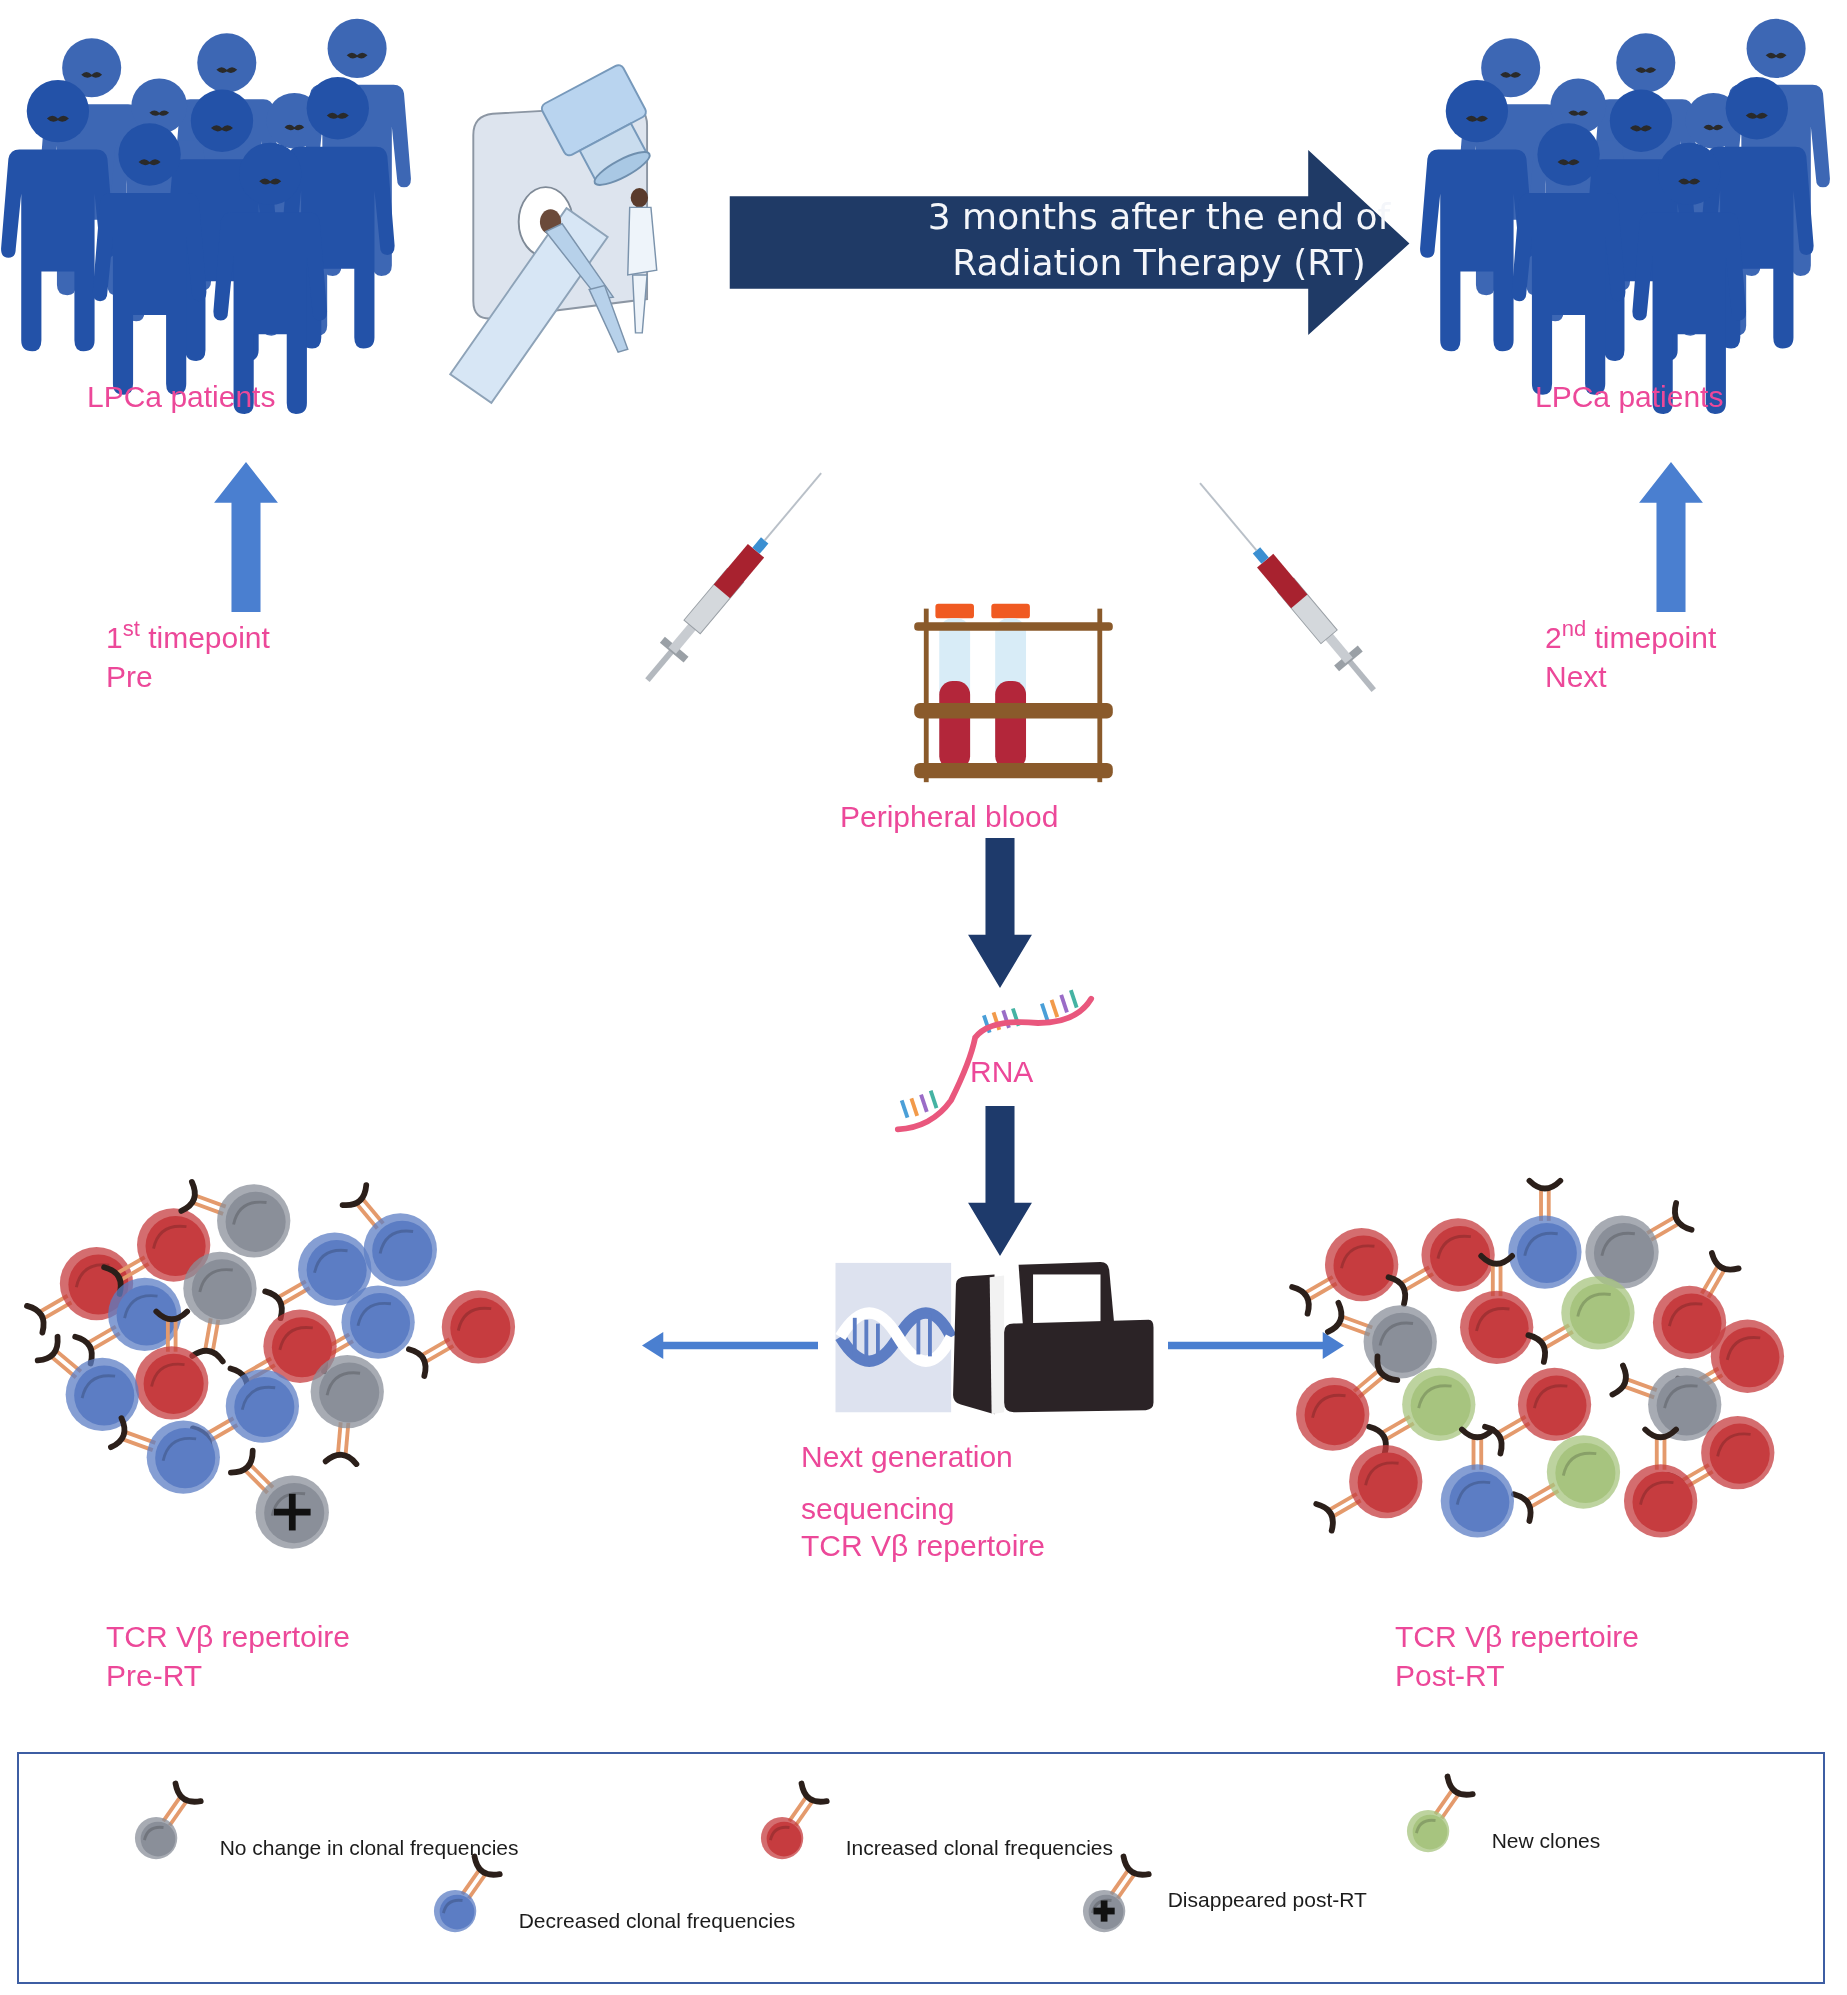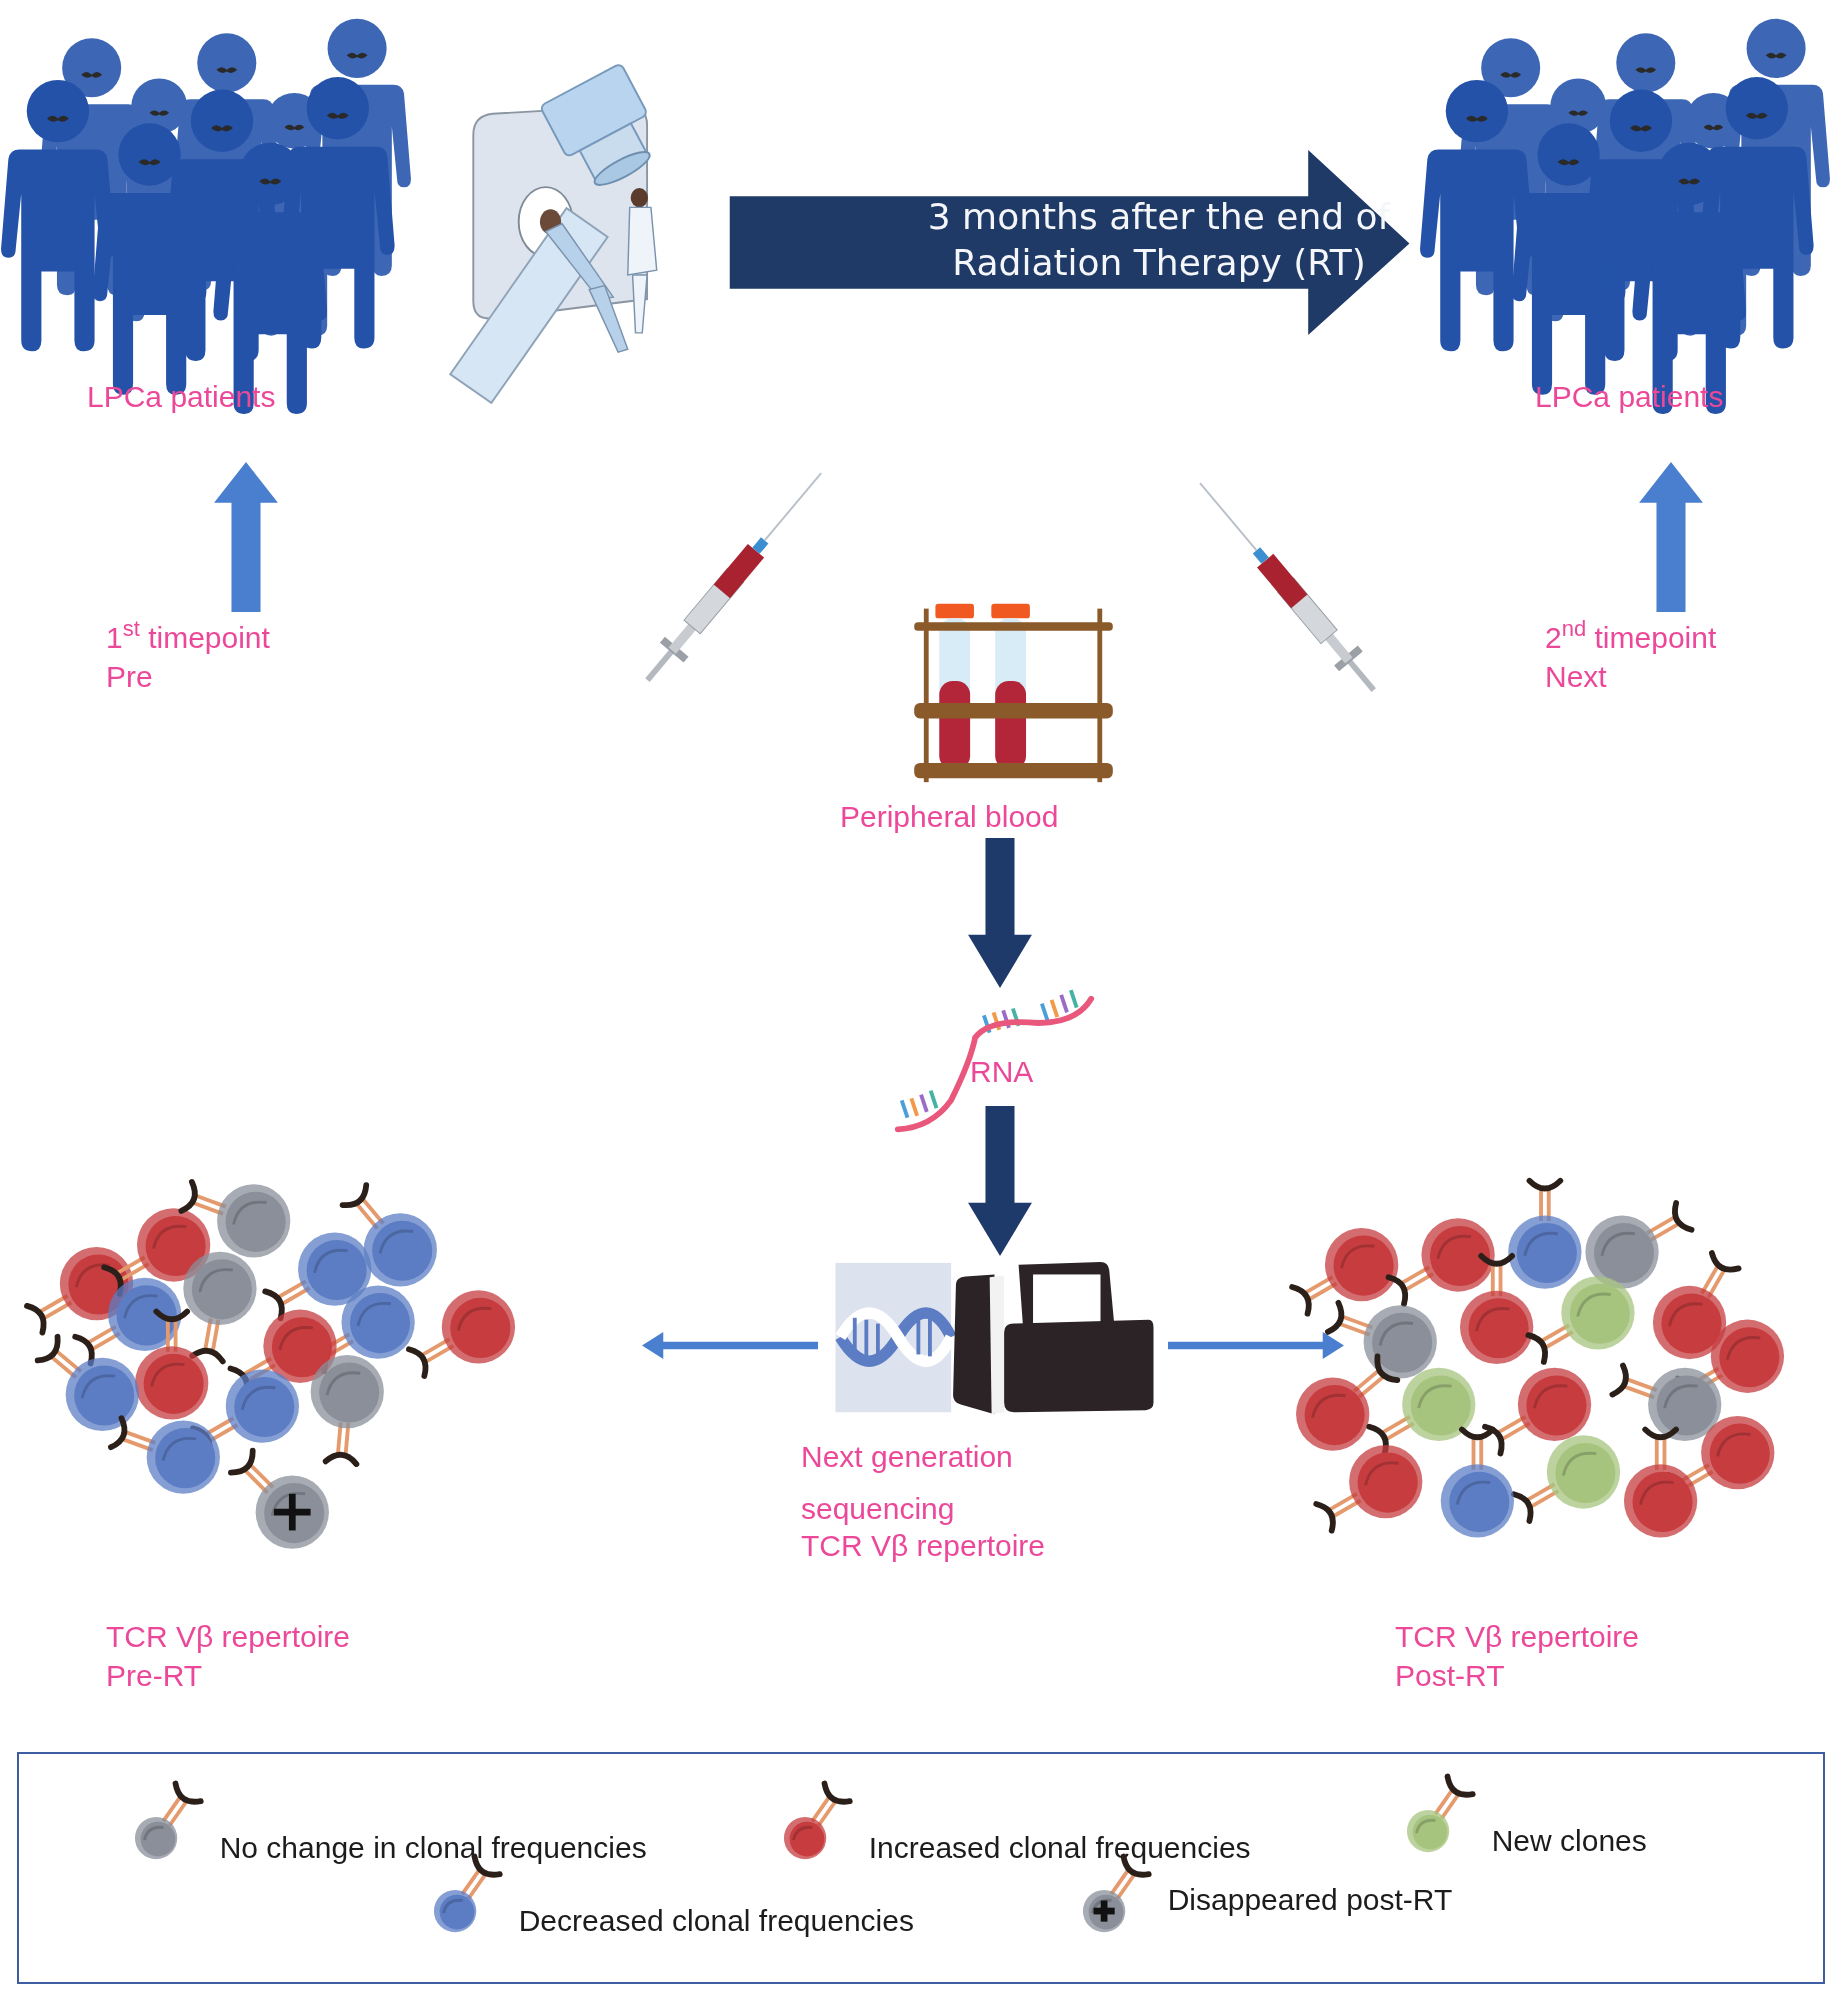--- a/index.html
+++ b/index.html
@@ -3,21 +3,21 @@
 <meta charset="utf-8">
 <style>
   html, body { margin: 0; padding: 0; background: #ffffff; }
   body { width: 1847px; height: 1996px; position: relative; overflow: hidden; font-family: "Liberation Sans", "DejaVu Sans", sans-serif; color: #1a1a1a; }
   .label { position: absolute; font-size: 30px; line-height: 39px; color: #ec4899; white-space: nowrap; }
   .label sup { font-size: 22px; vertical-align: 11.6px; line-height: 0; }
   svg { position: absolute; overflow: visible; }
   .big-arrow-text { position: absolute; left: 734px; width: 850px; text-align: center; color: #f4f6fa; font-family: "DejaVu Sans", sans-serif; font-size: 36px; line-height: 46px; }
   .legend-box { position: absolute; left: 17.4px; top: 1752px; width: 1808px; height: 232px; border: 2.9px solid #3e5ea3; box-sizing: border-box; background: #ffffff; }
   .legend-item { position: absolute; display: flex; align-items: flex-end; }
-  .legend-text { font-size: 30px; line-height: 35px; color: #1c1c1c; white-space: nowrap; margin-left: 9.7px; }
+  .legend-text { font-size: 21px; line-height: 35px; color: #1c1c1c; white-space: nowrap; margin-left: 9.7px; }
 </style>
 </head>
 <body>
 
 <svg id="group-left" style="left:0;top:0" width="415" height="367" viewBox="0 0 430 380">
     <g transform="translate(95,70) scale(0.9)">
       <circle cx="0" cy="0" r="34" fill="#3d67b4"></circle>
       <path d="M-12 8 Q-6 2 0 8 Q6 2 12 8 Q6 14 0 10 Q-6 14 -12 8 Z" fill="#2a2a2a"></path>
       <path d="M-42 42 L42 42 Q52 42 54 52 L62 150 Q62 160 54 160 Q46 160 46 150 L40 90 L40 250 Q40 262 28 262 Q18 262 18 250 L18 175 L-18 175 L-18 250 Q-18 262 -28 262 Q-40 262 -40 250 L-40 90 L-46 150 Q-46 160 -54 160 Q-62 160 -62 150 L-54 52 Q-52 42 -42 42 Z" fill="#3d67b4"></path>
     </g>
@@ -551,21 +551,21 @@
         <line x1="14.00248753692053" y1="-13.023837482799962" x2="33.10258286741037" y2="-40.30160055762339" stroke="#e49a6c" stroke-width="4"></line>
         <line x1="7.449271182608594" y1="-17.61244897360833" x2="26.549366513098434" y2="-44.89021204843176" stroke="#e49a6c" stroke-width="4"></line>
         <path d="M-16 -6 Q0 10 16 -6" fill="none" stroke="#2b1f1a" stroke-width="6" stroke-linecap="round" transform="translate(29.8259746902544,-42.595906303027576) rotate(35)"></path>
         <circle cx="0" cy="0" r="22" fill="#8a8f99" opacity="0.75"></circle>
         <circle cx="2" cy="1" r="18.04" fill="#8a8f99"></circle>
         <path d="M-12.100000000000001 2.2 Q-8.8 -13.2 7.699999999999999 -11" fill="none" stroke="rgba(0,0,0,0.18)" stroke-width="3"></path>
       </g>
     </svg>
   <span class="legend-text">No change in clonal frequencies</span>
 </div>
-<div class="legend-item" style="left:782px;top:1788px;text-align:right;">
+<div class="legend-item" style="left:759px;top:1788px;text-align:right;">
   <svg class="legend-cell" style="position:relative" width="77" height="77" viewBox="0 0 80 80">
       <g transform="translate(24,52)">
         <line x1="14.00248753692053" y1="-13.023837482799962" x2="33.10258286741037" y2="-40.30160055762339" stroke="#e49a6c" stroke-width="4"></line>
         <line x1="7.449271182608594" y1="-17.61244897360833" x2="26.549366513098434" y2="-44.89021204843176" stroke="#e49a6c" stroke-width="4"></line>
         <path d="M-16 -6 Q0 10 16 -6" fill="none" stroke="#2b1f1a" stroke-width="6" stroke-linecap="round" transform="translate(29.8259746902544,-42.595906303027576) rotate(35)"></path>
         <circle cx="0" cy="0" r="22" fill="#c63c3f" opacity="0.75"></circle>
         <circle cx="2" cy="1" r="18.04" fill="#c63c3f"></circle>
         <path d="M-12.100000000000001 2.2 Q-8.8 -13.2 7.699999999999999 -11" fill="none" stroke="rgba(0,0,0,0.18)" stroke-width="3"></path>
       </g>
     </svg>

